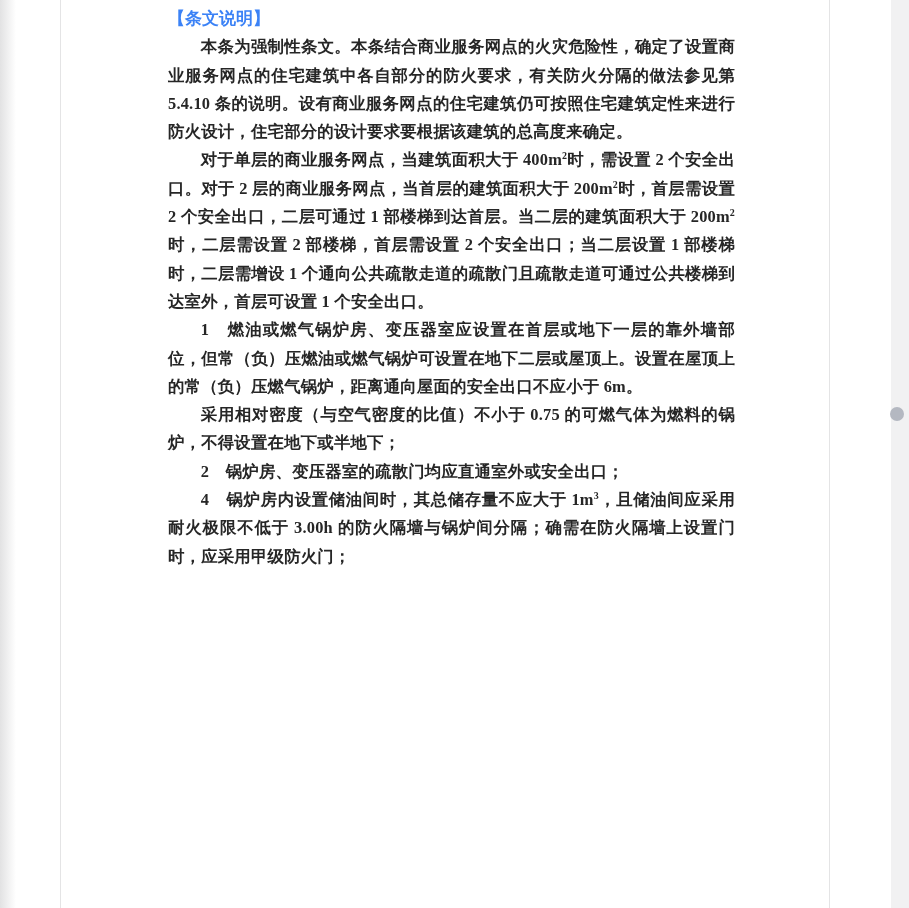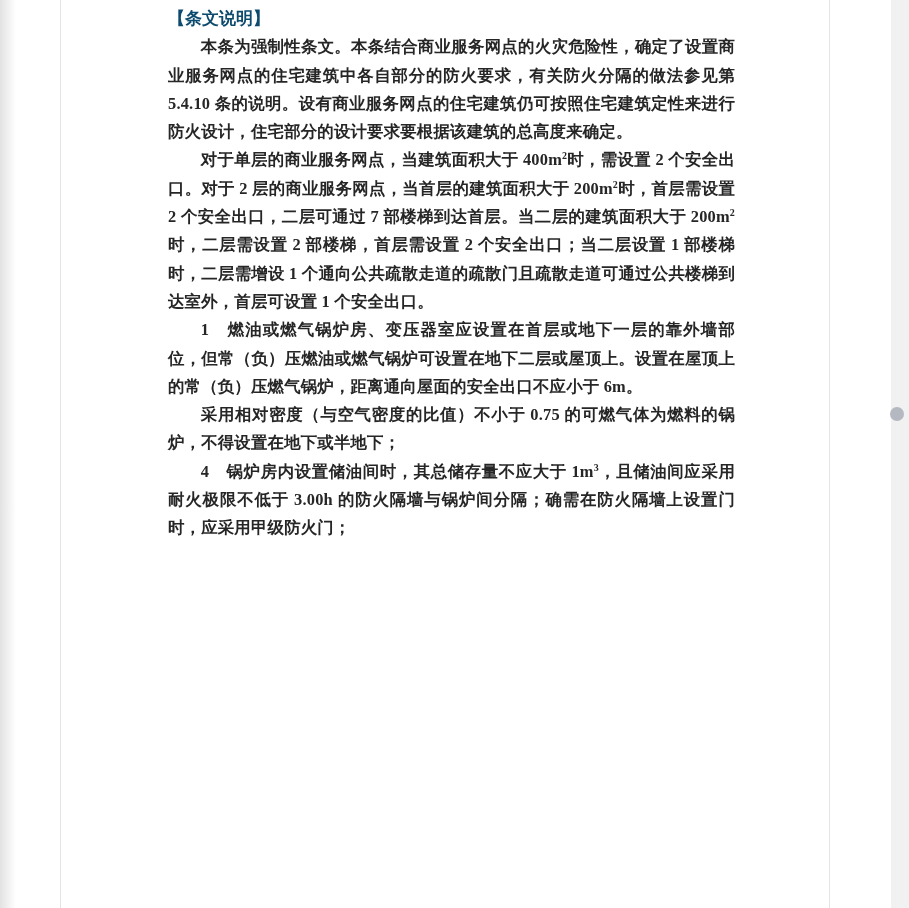--- a/index.html
+++ b/index.html
@@ -33,21 +33,21 @@
     box-sizing: border-box;
     background: #ffffff;
     border-left: 1px solid #e4e4e5;
     border-right: 1px solid #e4e4e5;
     padding: 5px 94px 0 107px;
   }
   .doc-title {
     margin: 0;
     font-size: 17px;
     font-weight: bold;
-    color: #0c4a6e;
+    color: #3b82f6;
     line-height: 28.3px;
   }
   .para {
     margin: 0;
     font-size: 16.4px;
     line-height: 28.3px;
     color: #262626;
     text-align: justify;
     letter-spacing: 0.2px;
   }
@@ -85,22 +85,23 @@
 </head>
 <body>
 
 <div class="viewer">
   <div class="left-shade"></div>
 
   <div class="page">
     <p class="doc-title">【条文说明】</p>
     <div>
         <p class="para indent"><span>本条为强制性条文。本条结合商业服务网点的火灾危险性，确定了设置商业服务网点的住宅建筑中各自部分的防火要求，有关防火分隔的做法参见第 5.4.10 条的说明。设有商业服务网点的住宅建筑仍可按照住宅建筑定性来进行防火设计，住宅部分的设计要求要根据该建筑的总高度来确定。</span></p>
-        <p class="para indent"><span>对于单层的商业服务网点，当建筑面积大于 400m</span><sup>2</sup><span>时，需设置 2 个安全出口。对于 2 层的商业服务网点，当首层的建筑面积大于 200m</span><sup>2</sup><span>时，首层需设置 2 个安全出口，二层可通过 7 部楼梯到达首层。当二层的建筑面积大于 200m</span><sup>2</sup><span>时，二层需设置 2 部楼梯，首层需设置 2 个安全出口；当二层设置 1 部楼梯时，二层需增设 1 个通向公共疏散走道的疏散门且疏散走道可通过公共楼梯到达室外，首层可设置 1 个安全出口。</span></p>
+        <p class="para indent"><span>对于单层的商业服务网点，当建筑面积大于 400m</span><sup>2</sup><span>时，需设置 2 个安全出口。对于 2 层的商业服务网点，当首层的建筑面积大于 200m</span><sup>2</sup><span>时，首层需设置 2 个安全出口，二层可通过 1 部楼梯到达首层。当二层的建筑面积大于 200m</span><sup>2</sup><span>时，二层需设置 2 部楼梯，首层需设置 2 个安全出口；当二层设置 1 部楼梯时，二层需增设 1 个通向公共疏散走道的疏散门且疏散走道可通过公共楼梯到达室外，首层可设置 1 个安全出口。</span></p>
         <p class="para indent"><span>1　燃油或燃气锅炉房、变压器室应设置在首层或地下一层的靠外墙部位，但常（负）压燃油或燃气锅炉可设置在地下二层或屋顶上。设置在屋顶上的常（负）压燃气锅炉，距离通向屋面的安全出口不应小于 6m。</span></p>
         <p class="para indent"><span>采用相对密度（与空气密度的比值）不小于 0.75 的可燃气体为燃料的锅炉，不得设置在地下或半地下；</span></p>
+        <p class="para indent"><span>2　锅炉房、变压器室的疏散门均应直通室外或安全出口；</span></p>
         <p class="para indent"><span>4　锅炉房内设置储油间时，其总储存量不应大于 1m</span><sup>3</sup><span>，且储油间应采用耐火极限不低于 3.00h 的防火隔墙与锅炉间分隔；确需在防火隔墙上设置门时，应采用甲级防火门；</span></p>
       </div>
   </div>
 
   <div class="scroll-track"></div>
   <div class="scroll-thumb"></div>
 </div>
 
 </body></html>

